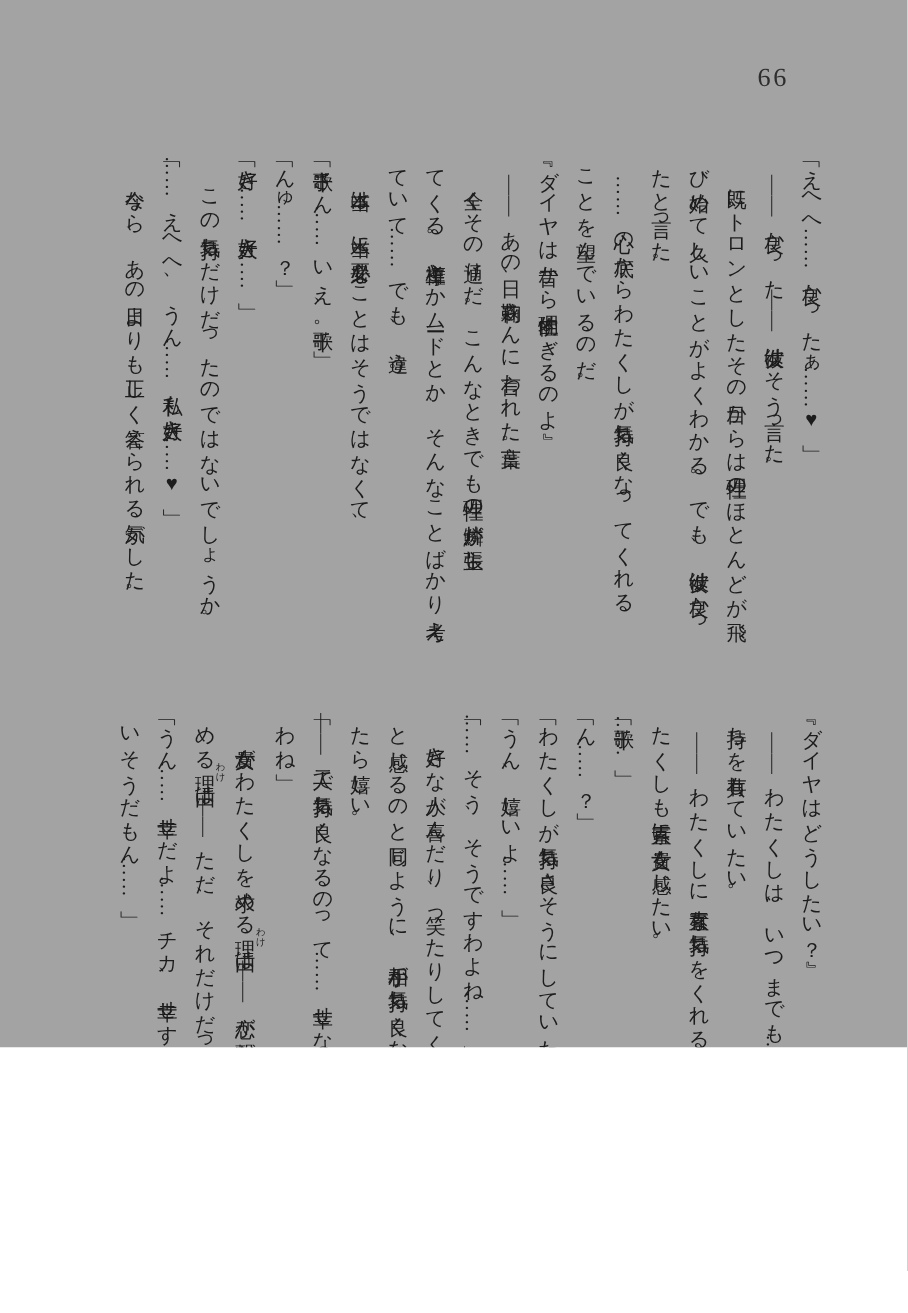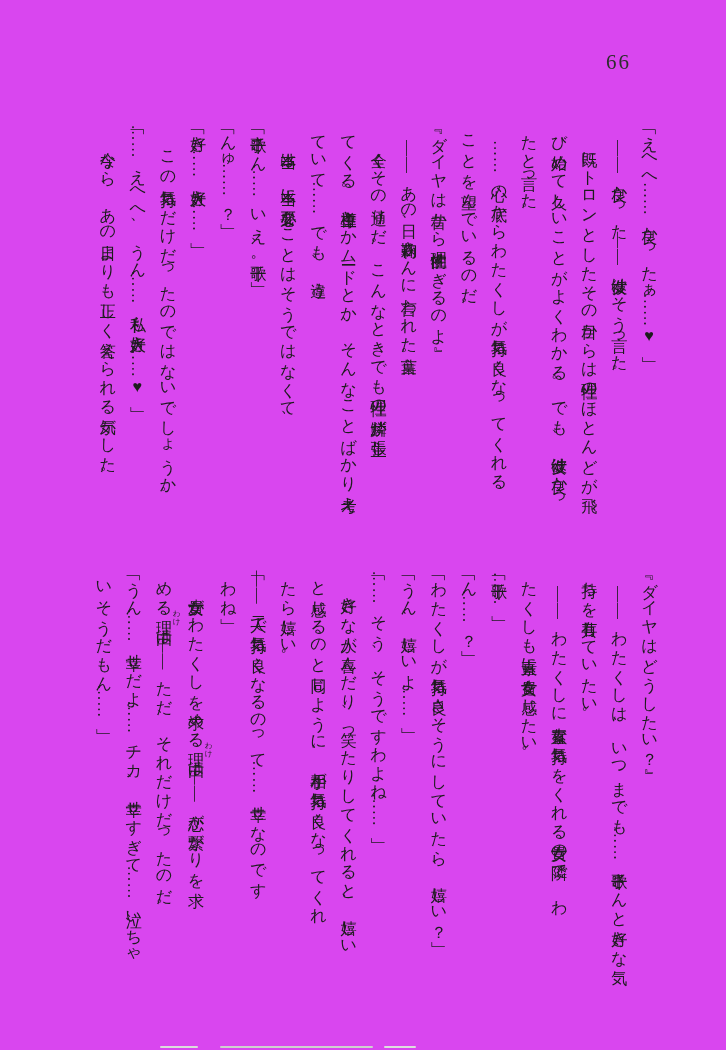--- a/index.html
+++ b/index.html
@@ -3,22 +3,22 @@
 <meta charset="utf-8">
 <style>
   html, body {
     margin: 0;
     padding: 0;
     background: #ffffff;
   }
   .page {
     position: relative;
     width: 726px;
-    height: 1050px;
-    background: #d946ef;
+    height: 838px;
+    background: #a3a3a3;
     overflow: hidden;
     font-family: "Liberation Serif", "DejaVu Serif", serif;
     color: #1c1c1c;
   }
   .page-number {
     position: absolute;
     top: 50px;
     left: 606px;
     font-size: 21px;
     letter-spacing: 2px;

